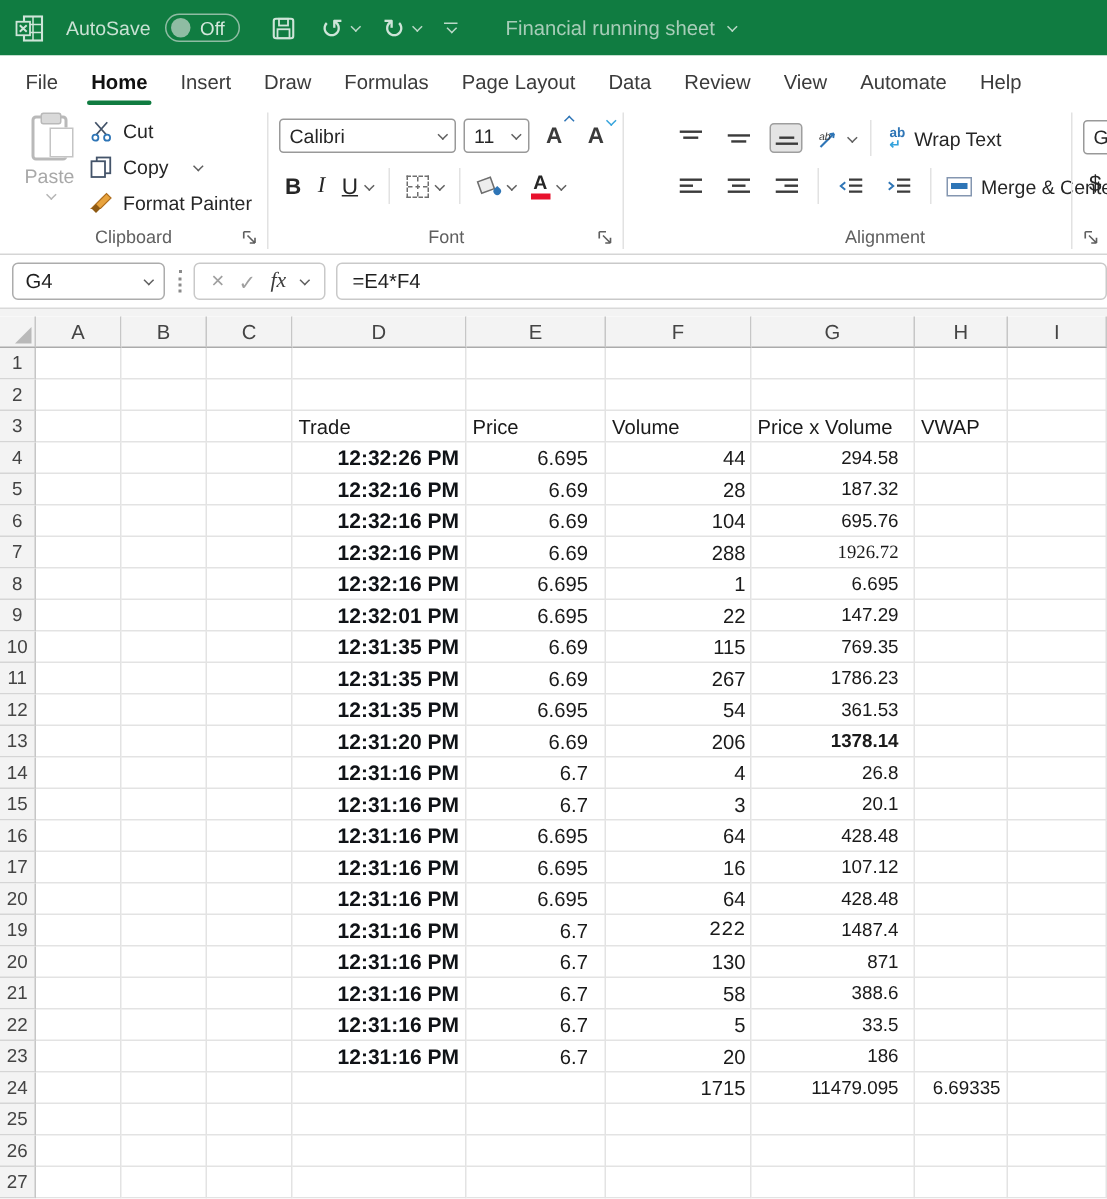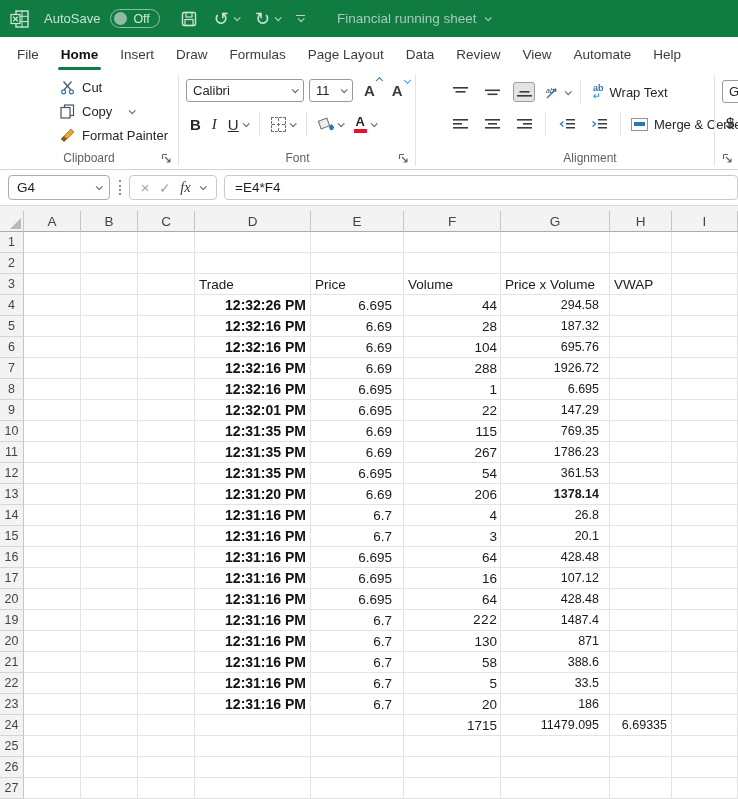--- a/index.html
+++ b/index.html
@@ -166,20 +166,25 @@
     <div class="tab">Data</div>
     <div class="tab">Review</div>
     <div class="tab">View</div>
     <div class="tab">Automate</div>
     <div class="tab">Help</div>
   </div>
 
 <div class="ribbon">
 
   <div class="grp-clip">
+    <div class="paste-btn">
+      <div class="paste-ic"></div>
+      <span class="paste-txt">Paste</span>
+      <span class="cv" style="border-color:#B5B5B5"></span>
+    </div>
     <div class="clip-col">
       <div class="clip-item">
         <svg class="ic14" viewBox="0 0 15 15">
           <path d="M3.5 1.5 L11 10 M11.5 1.5 L4 10" stroke="#44546A" stroke-width="1.2" fill="none"></path>
           <circle cx="3.6" cy="11.8" r="2" fill="none" stroke="#2E75B6" stroke-width="1.2"></circle>
           <circle cx="11.4" cy="11.8" r="2" fill="none" stroke="#2E75B6" stroke-width="1.2"></circle>
         </svg>
         <span>Cut</span>
       </div>
       <div class="clip-item">
@@ -466,21 +471,21 @@
         <div class="cell" style="width: 66px;"></div>
       </div>
       <div class="grow">
         <div class="rowh">7</div>
         <div class="cell" style="width: 57px;"></div>
         <div class="cell" style="width: 57px;"></div>
         <div class="cell" style="width: 57px;"></div>
         <div class="cell c-time" style="width: 116px;">12:32:16 PM</div>
         <div class="cell c-price" style="width: 93px;">6.69</div>
         <div class="cell c-vol" style="width: 97px;">288</div>
-        <div class="cell c-pxv" style="width: 109px;">1926.72</div>
+        <div class="cell c-pxv" style="width: 109px; font-family: Liberation Serif, serif;">1926.72</div>
         <div class="cell" style="width: 62px;"></div>
         <div class="cell" style="width: 66px;"></div>
       </div>
       <div class="grow">
         <div class="rowh">8</div>
         <div class="cell" style="width: 57px;"></div>
         <div class="cell" style="width: 57px;"></div>
         <div class="cell" style="width: 57px;"></div>
         <div class="cell c-time" style="width: 116px;">12:32:16 PM</div>
         <div class="cell c-price" style="width: 93px;">6.695</div>

